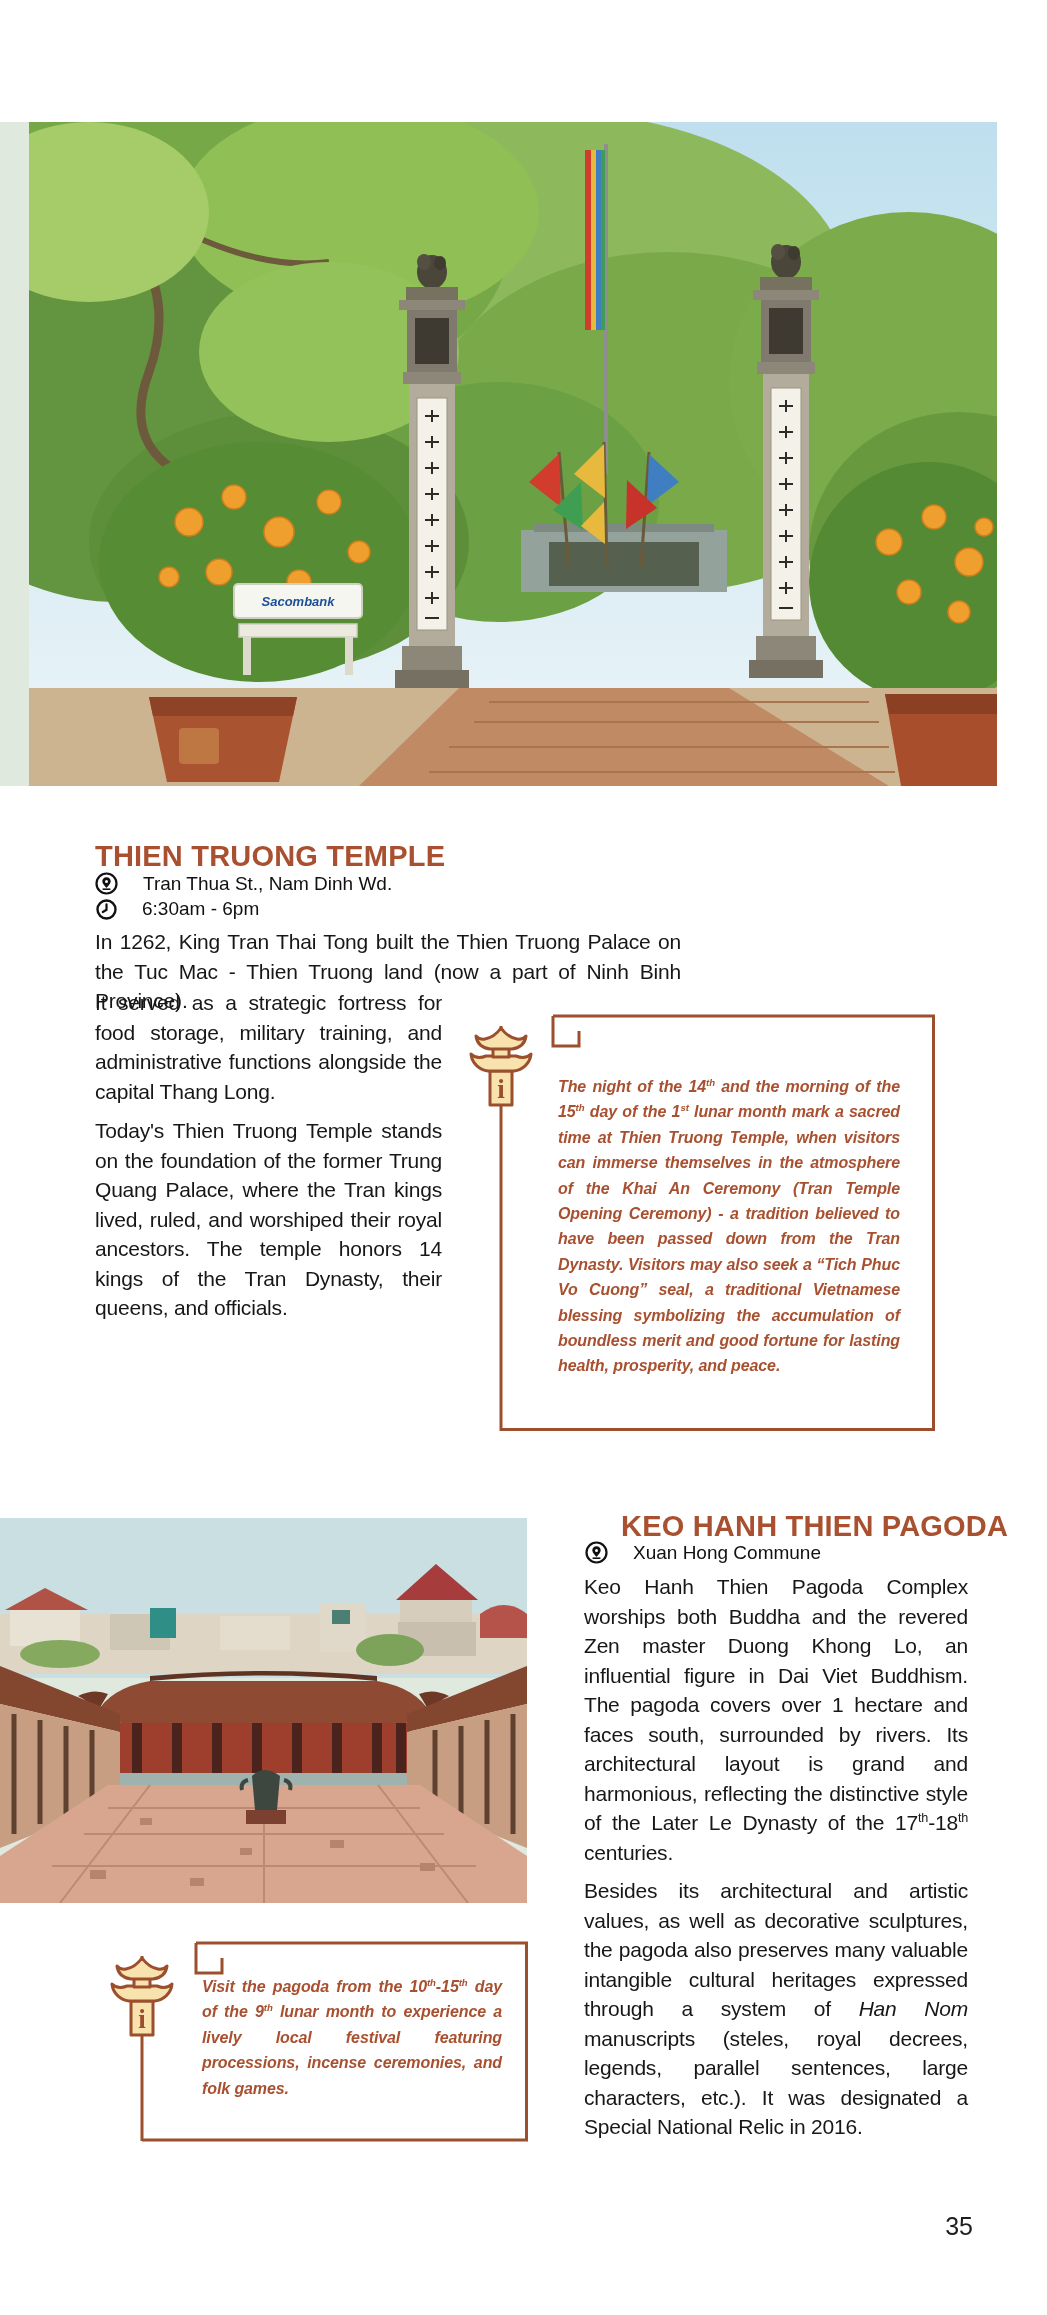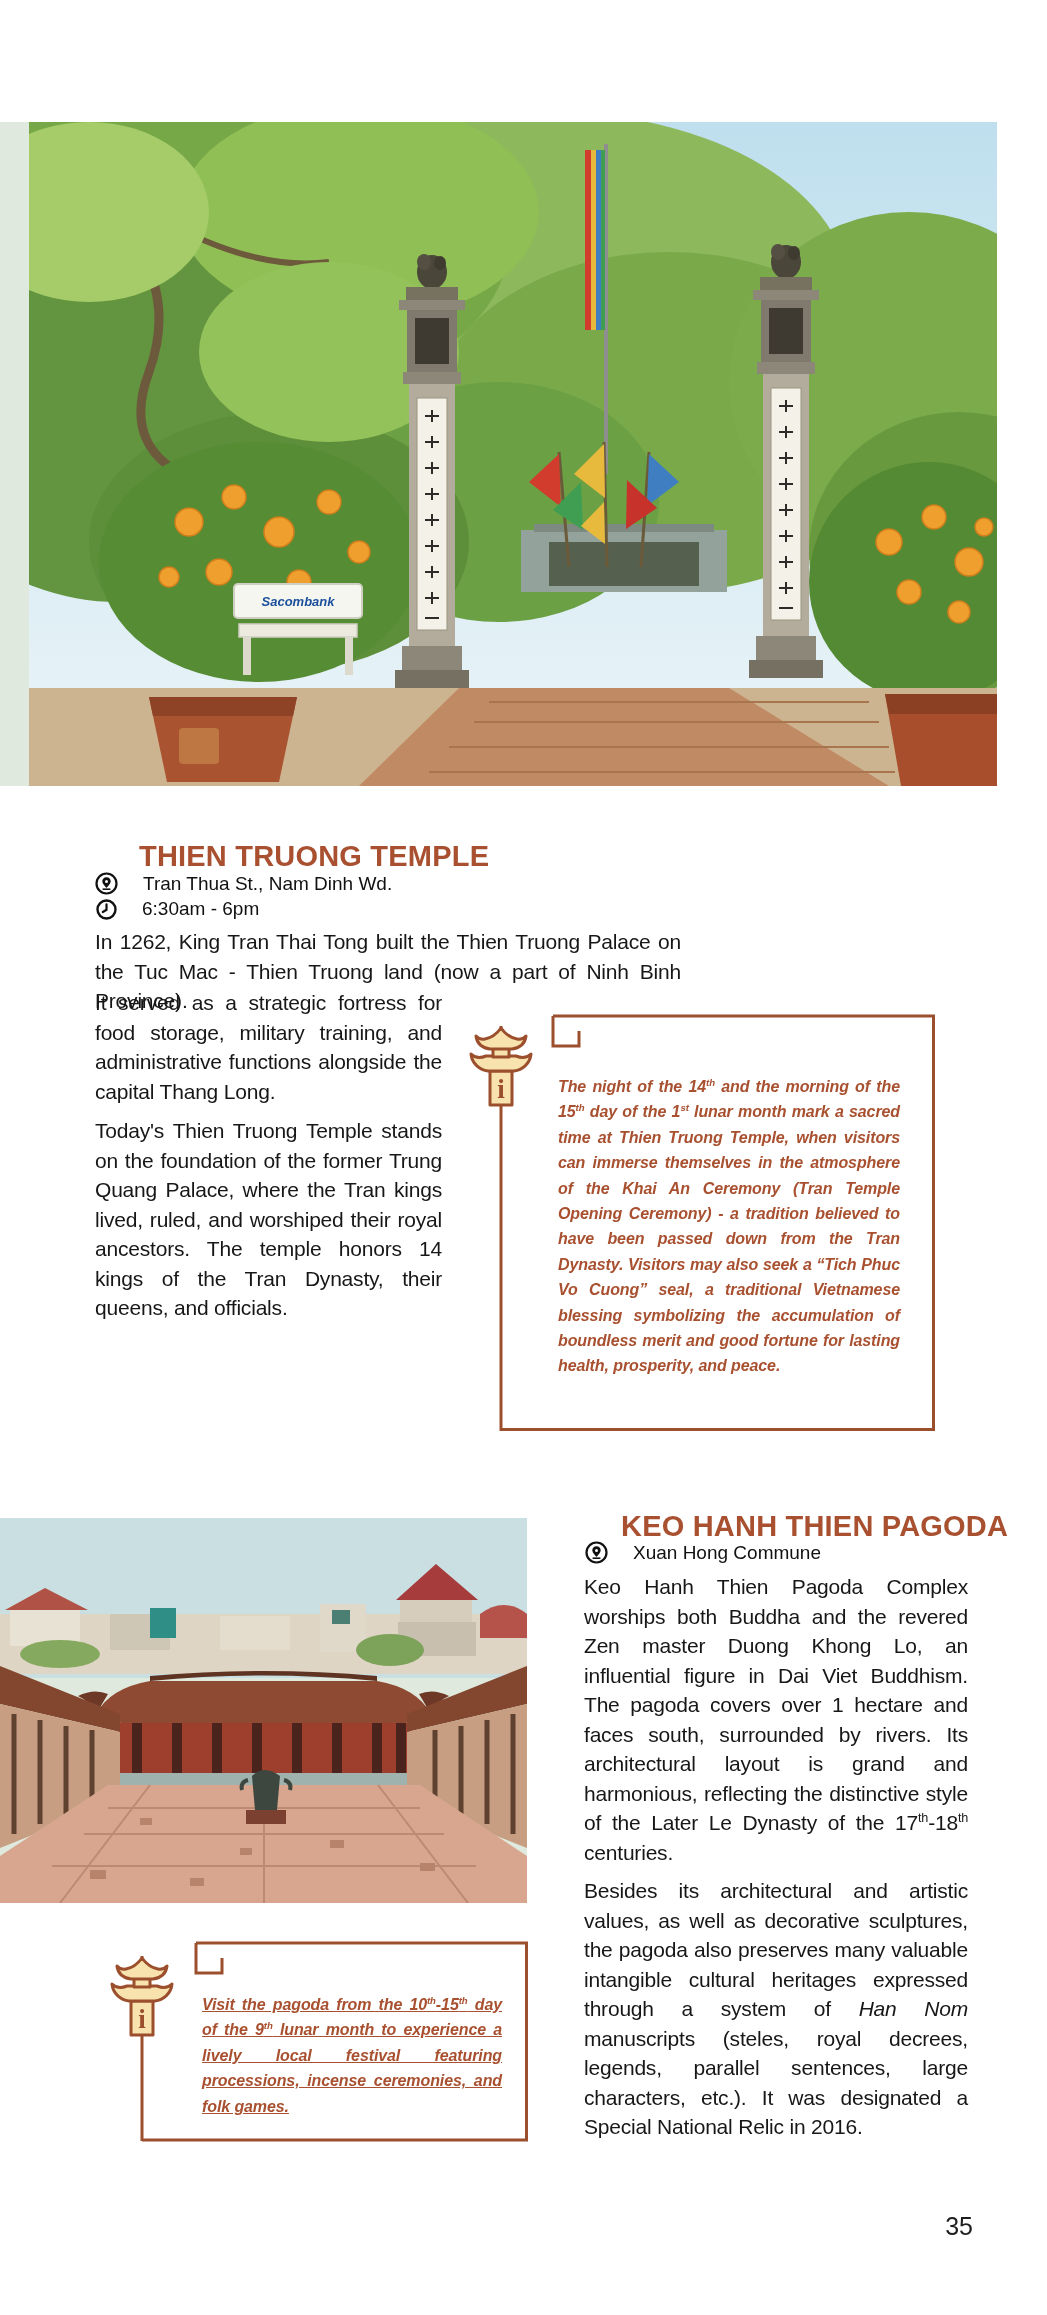--- a/index.html
+++ b/index.html
@@ -150,21 +150,21 @@
     <g>
       <path d="M120 575 L268 575 L250 660 L138 660 Z" fill="#aa5330"></path>
       <path d="M120 575 L268 575 L264 594 L124 594 Z" fill="#8e4226"></path>
       <rect x="150" y="606" width="40" height="36" rx="4" fill="#c98a4e" opacity=".65"></rect>
       <path d="M856 572 L968 572 L968 664 L872 664 Z" fill="#a84e2c"></path>
       <path d="M856 572 L968 572 L968 592 L860 592 Z" fill="#8b3f23"></path>
     </g>
   </svg>
 </div>
 
-<h2 class="sec-title abs" style="left:95px;top:840px;margin-left:44px;">THIEN TRUONG TEMPLE</h2>
+<h2 class="sec-title abs" style="left:95px;top:840px;">THIEN TRUONG TEMPLE</h2>
 
 <div class="meta" style="left:95px;top:872px;">
   <svg class="icn" width="23" height="23" viewBox="0 0 23 23">
     <circle cx="11.5" cy="11.5" r="10" fill="none" stroke="#111" stroke-width="2.2"></circle>
     <path d="M11.5 5.2 c-2.6 0 -4.2 1.9 -4.2 4 c0 2.8 4.2 6.6 4.2 6.6 s4.2 -3.8 4.2 -6.6 c0 -2.1 -1.6 -4 -4.2 -4 z" fill="#111"></path>
     <circle cx="11.5" cy="9.4" r="1.5" fill="#fff"></circle>
     <line x1="7.6" y1="17.2" x2="15.4" y2="17.2" stroke="#111" stroke-width="1.6"></line>
   </svg>
   <span>Tran Thua St., Nam Dinh Wd.</span>
 </div>
@@ -314,16 +314,16 @@
       <g fill="#f8e3ae" stroke="#9c4f2c" stroke-width="3" stroke-linejoin="round">
         <line x1="36" y1="1" x2="36" y2="7"></line>
         <rect x="25" y="46" width="22" height="34"></rect>
         <path d="M6 29 C10 33 16 33 21 31 L51 31 C56 33 62 33 66 29 C65 39 57 45 49 46 L23 46 C15 45 7 39 6 29 Z"></path>
         <rect x="28" y="23" width="16" height="9"></rect>
         <path d="M36 3 C31 10 26 13 20 14 C16 14.6 13 13.4 11 11 C12 19 18 23 25 24 L47 24 C54 23 60 19 61 11 C59 13.4 56 14.6 52 14 C46 13 41 10 36 3 Z"></path>
       </g>
       <text x="36" y="73" text-anchor="middle" font-size="27" font-weight="700" font-family="Liberation Serif, serif" fill="#9c4f2c">i</text>
     </g>
   </svg>
-  <div class="box-text" style="position:absolute;left:97px;top:52px;width:300px;text-decoration:underline;"><span>Visit the pagoda from the 10</span><sup>th</sup><span>-15</span><sup>th</sup><span> day of the 9</span><sup>th</sup><span> lunar month to experience a lively local festival featuring processions, incense ceremonies, and folk games.</span></div>
+  <div class="box-text" style="position:absolute;left:97px;top:34px;width:300px;"><span>Visit the pagoda from the 10</span><sup>th</sup><span>-15</span><sup>th</sup><span> day of the 9</span><sup>th</sup><span> lunar month to experience a lively local festival featuring processions, incense ceremonies, and folk games.</span></div>
 </div>
 
 <div class="pagenum abs" style="left:895px;top:2212px;width:78px;">35</div>
 
 </body></html>

